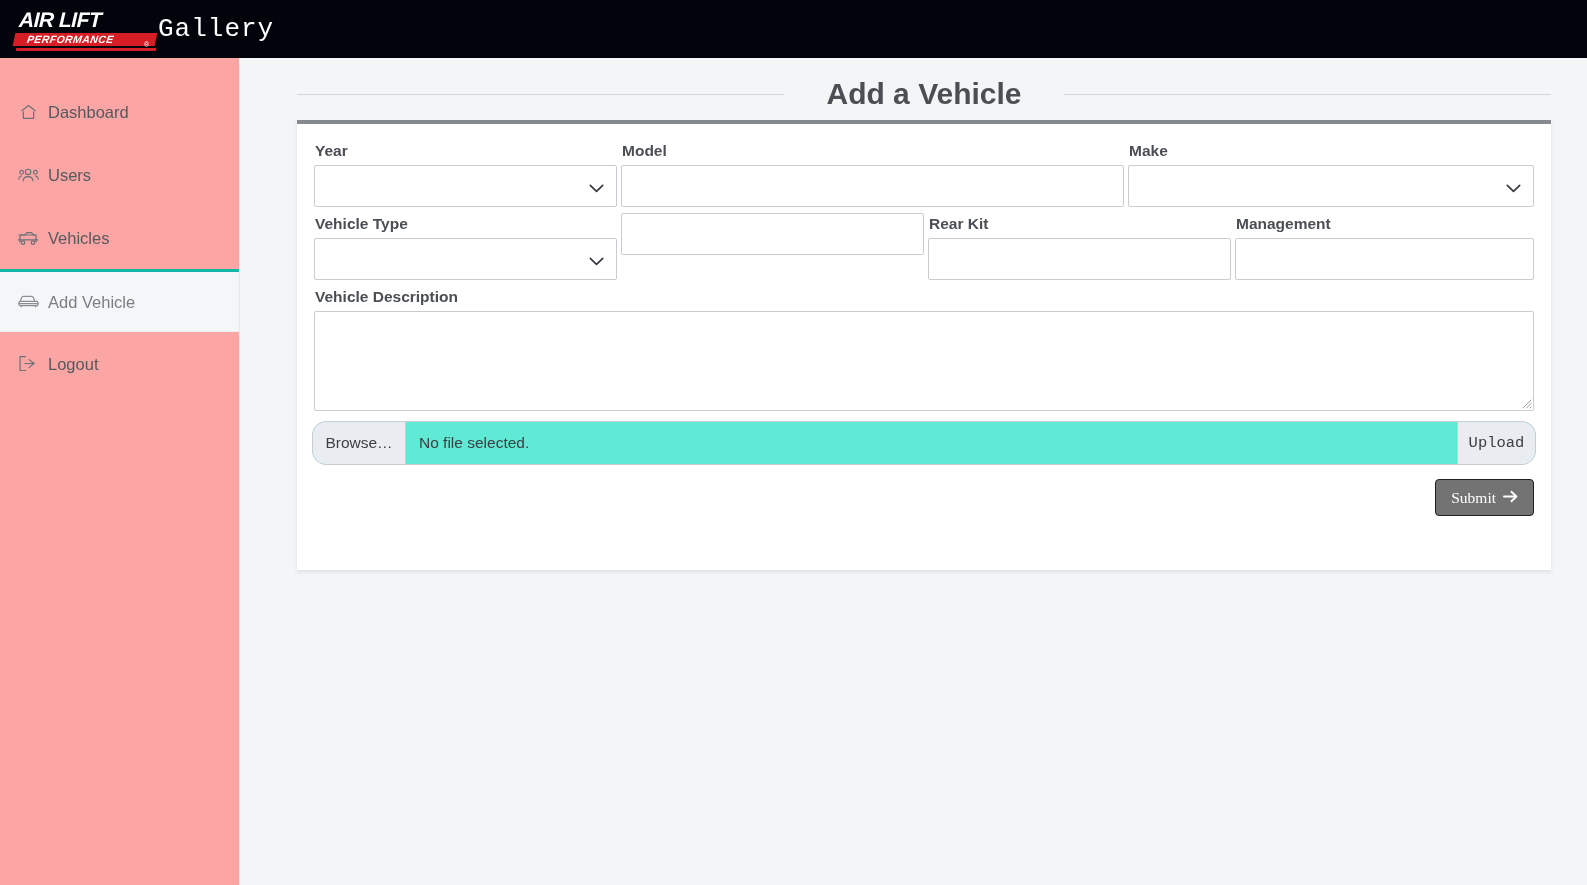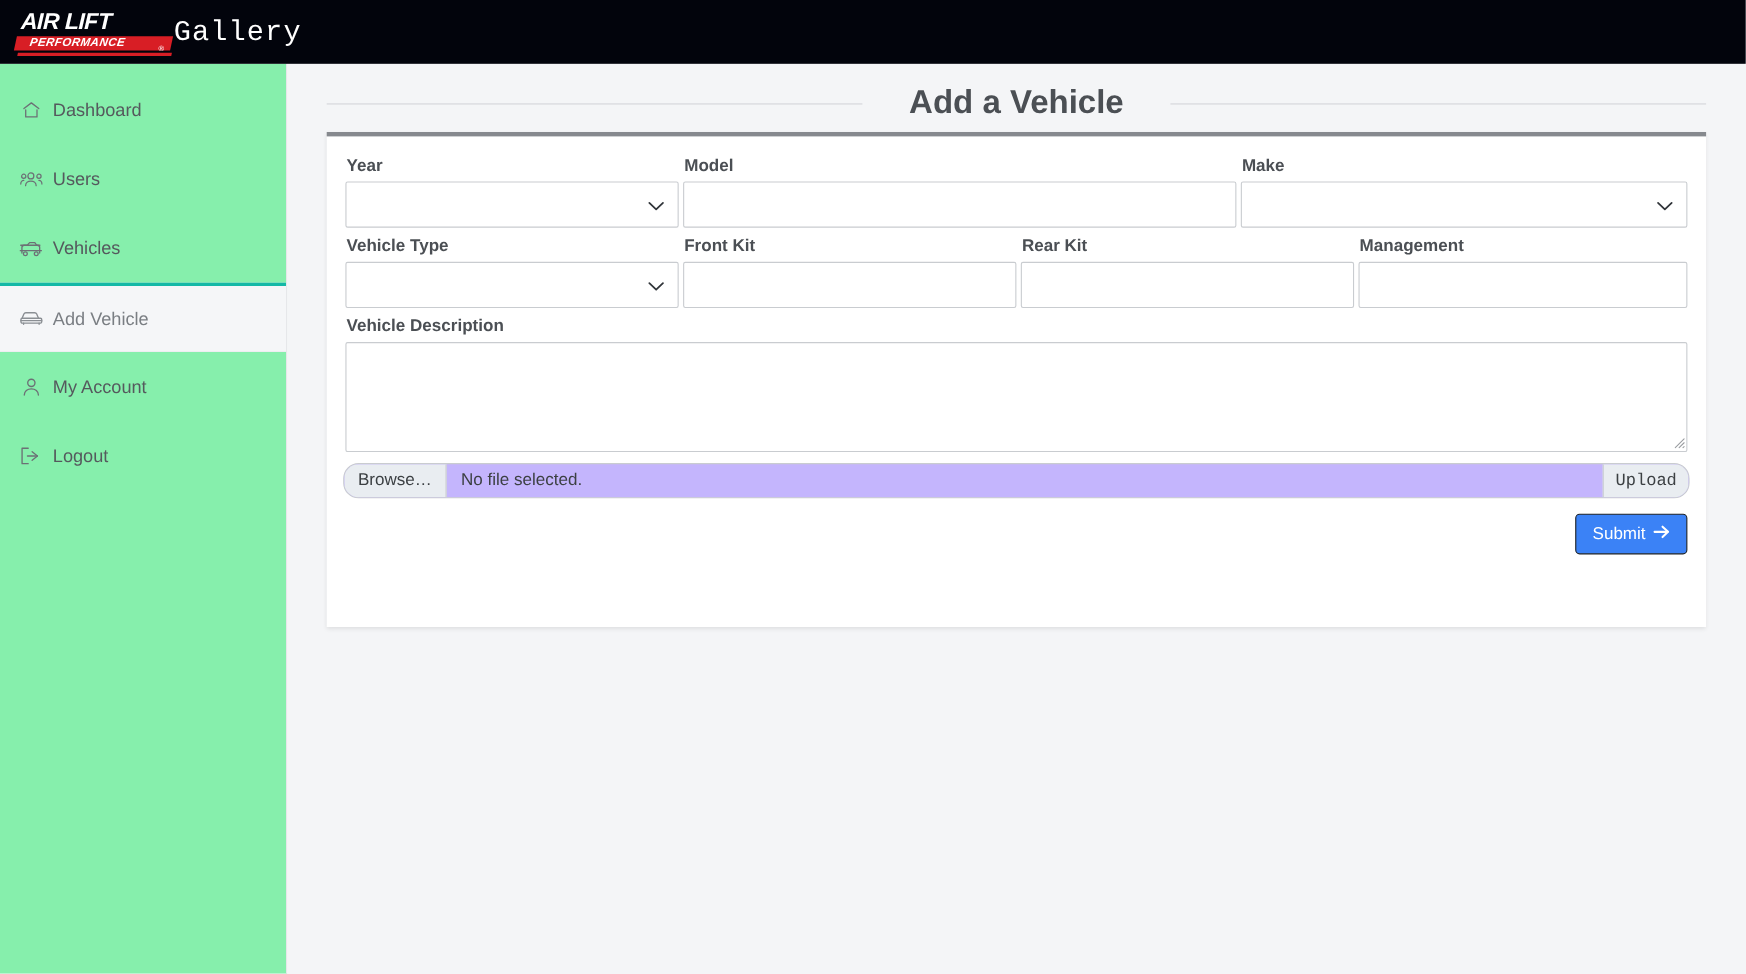--- a/index.html
+++ b/index.html
@@ -65,24 +65,24 @@
   #brand-title {
     color: #ffffff;
     font-family: "Liberation Mono", monospace;
     font-size: 26px;
     letter-spacing: 1px;
   }
 
   
   #sidebar {
     position: absolute; top: 58px; left: 0;
-    width: 261px; height: 827px;
-    background: #86efac;
+    width: 240px; height: 827px;
+    background: #fca5a5;
     border-right: 1px solid #e6e7ea;
-    padding-top: 10px;
+    padding-top: 22px;
   }
   .nav-item {
     display: flex; align-items: center;
     height: 63px;
     padding-left: 17px;
     color: #55595d;
     font-size: 16.5px;
     cursor: pointer;
     background: transparent;
   }
@@ -185,25 +185,25 @@
     position: absolute;
     right: 2px; bottom: 3px;
     width: 13px; height: 13px;
     pointer-events: none;
   }
 
   
   #file-row {
     display: flex;
     margin-top: 10px;
-    height: 32px;
+    height: 44px;
     border: 1px solid #c9ccd0;
     border-radius: 14px;
     overflow: hidden;
-    background: #c4b5fd;
+    background: #5eead4;
   }
   #browse-btn {
     width: 93px;
     background: #e9edf1;
     border: 0;
     border-right: 1px solid #c9ccd0;
     color: #3c4043;
     font-family: "Liberation Sans", sans-serif;
     font-size: 15.5px;
     cursor: pointer;
@@ -227,27 +227,27 @@
     cursor: pointer;
     display: flex; align-items: center; justify-content: center;
   }
 
   #submit-row {
     display: flex; justify-content: flex-end;
     margin-top: 14px;
     padding-right: 2px;
   }
   #submit-btn {
-    background: #3b82f6;
+    background: #737373;
     color: #ffffff;
     border: 1px solid #1d2124;
     border-radius: 4px;
     height: 37px;
     padding: 0 15px;
-    font-family: Liberation Sans, sans-serif;
+    font-family: Liberation Serif, serif;
     font-size: 15.5px;
     cursor: pointer;
     display: inline-flex; align-items: center; gap: 7px;
   }
   #submit-btn .arrow { display: block; }
 </style>
 </head>
 <body>
 
 <div id="topbar">
@@ -308,29 +308,20 @@
       <svg width="21" height="15" viewBox="0 0 22 15" fill="none" stroke="#8b8f94" stroke-width="1.3" stroke-linecap="round" stroke-linejoin="round">
         <path d="M2.2 7.4 3.9 3.3c.3-.7 1-1.2 1.8-1.2h8.6c.8 0 1.5.5 1.8 1.2l1.7 4.1"></path>
         <rect x="1.1" y="7.3" width="19.8" height="4.6" rx="1.3"></rect>
         <path d="M1.1 9.6h19.8"></path>
         <path d="M3.6 11.9v1.1M18.4 11.9v1.1"></path>
       </svg>
     </span>
     <span class="nav-label">Add Vehicle</span>
   </div>
 
-  <div class="nav-item">
-    <span class="nav-icon">
-      <svg width="17" height="18" viewBox="0 0 18 19" fill="none" stroke="#6c7075" stroke-width="1.3" stroke-linecap="round" stroke-linejoin="round">
-        <circle cx="9" cy="5.3" r="3.5"></circle>
-        <path d="M2.2 17.1c0-3.8 3-6 6.8-6s6.8 2.2 6.8 6"></path>
-      </svg>
-    </span>
-    <span class="nav-label">My Account</span>
-  </div>
 
   <div class="nav-item">
     <span class="nav-icon">
       <svg width="20" height="17" viewBox="0 0 21 18" fill="none" stroke="#6c7075" stroke-width="1.3" stroke-linecap="round" stroke-linejoin="round">
         <path d="M8 1.6H2.1v14.8H8"></path>
         <path d="M11.8 4.9 16.9 9l-5.1 4.1"></path>
         <path d="M16.9 9H7.3"></path>
       </svg>
     </span>
     <span class="nav-label">Logout</span>
@@ -388,21 +379,20 @@
             <input class="ctl" type="text" readonly="" value="" style="">
             <span class="chev">
               <svg width="15" height="9" viewBox="0 0 15 9" fill="none" stroke="#31353a" stroke-width="1.6" stroke-linecap="round" stroke-linejoin="round">
                   <path d="M1.3 1.4 7.5 7.4l6.2-6"></path>
                 </svg>
             </span>
           </div>
         </div>
 
         <div class="form-group" style="width:307px">
-          <label class="form-label">Front Kit</label>
           <input class="ctl" type="text" placeholder="" style="">
         </div>
 
         <div class="form-group" style="width:307px">
           <label class="form-label">Rear Kit</label>
           <input class="ctl" type="text" placeholder="" style="">
         </div>
 
         <div class="form-group" style="width:303px">
           <label class="form-label">Management</label>

